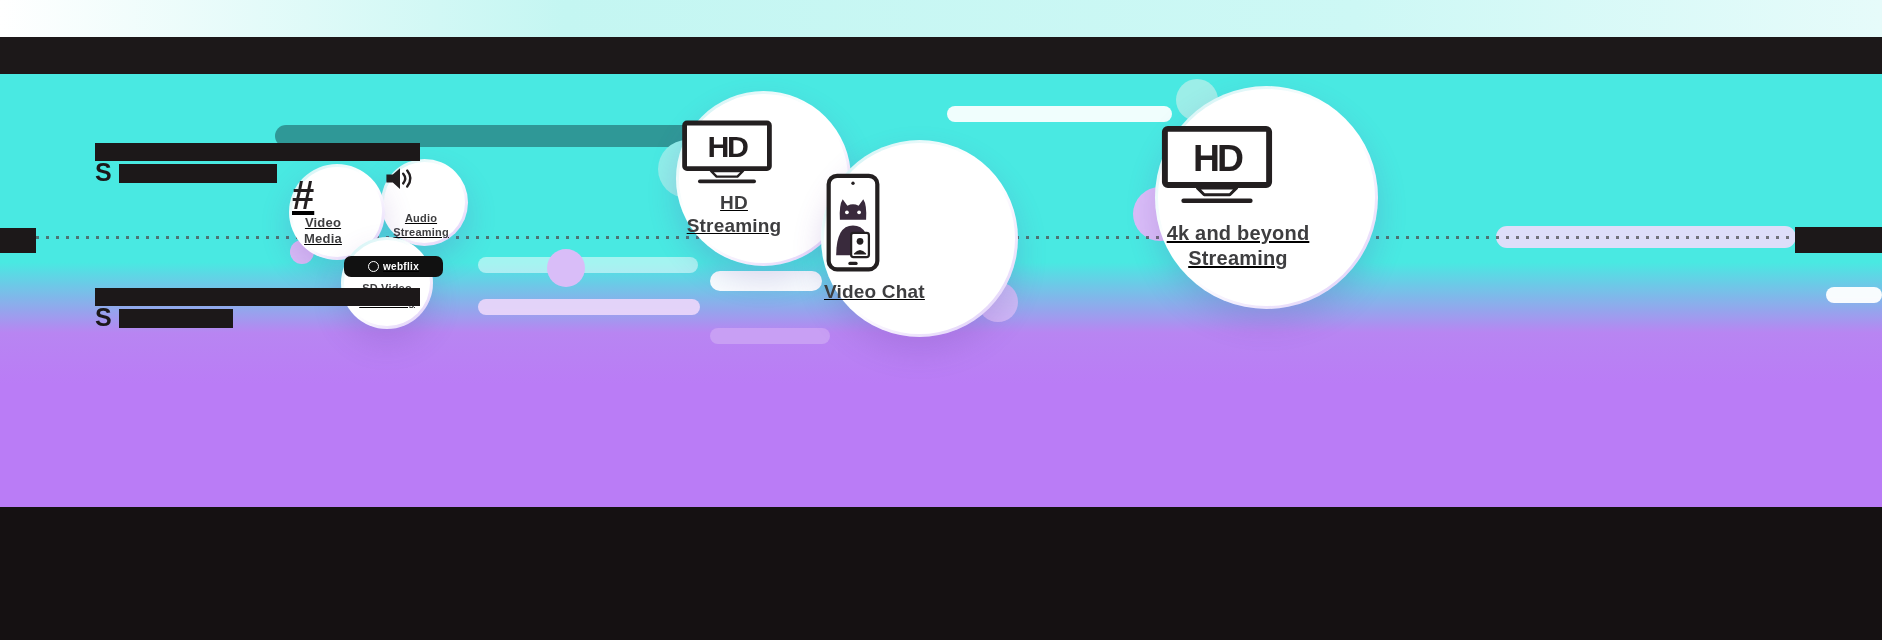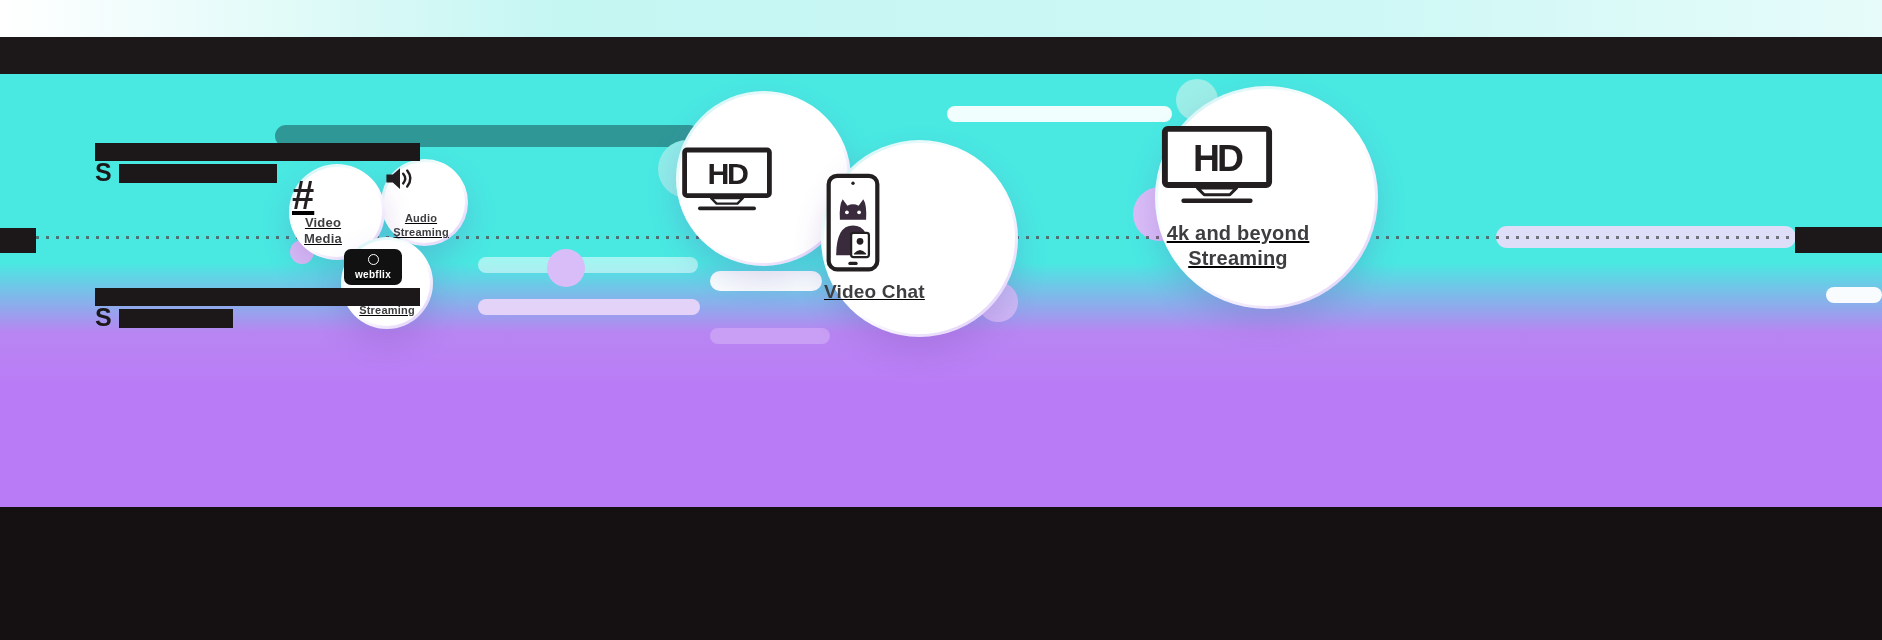--- a/index.html
+++ b/index.html
@@ -70,21 +70,21 @@
   .l-social{font-size:13px;width:62px;margin-top:2px;}
   .l-audio{font-size:11px;width:74px;margin-top:20px;}
   .l-sd{font-size:11px;width:86px;margin-top:5px;}
   .l-upload{font-size:12.5px;width:118px;}
   .l-hd{font-size:19px;width:110px;}
   .l-vc{font-size:19px;margin-top:8px;}
   .l-4k{font-size:20px;width:160px;margin-top:16px;}
 
   .hash-glyph{font-size:40px;font-weight:800;line-height:.9;color:#231f20;}
 
-  .webflix-badge{background:#111111;border-radius:7px;padding:5px 11px;display:flex;align-items:center;gap:4px;flex-direction:column;}
+  .webflix-badge{background:#111111;border-radius:7px;padding:5px 24px;display:flex;align-items:center;gap:4px;}
   .wf-ring{width:9px;height:9px;border:1.5px solid #ffffff;border-radius:50%;display:inline-block;}
   .wf-text{color:#ffffff;font-size:10px;font-weight:bold;letter-spacing:.3px;}
 </style>
 </head>
 <body>
 
 <div class="canvas">
 
   <div class="bg-main"></div>
   <div class="top-strip"></div>
@@ -151,20 +151,21 @@
 
 
   <div class="bubble b-hd">
     <div class="bubble-inner">
       <svg width="96" viewBox="0 0 120 82">
         <rect x="7" y="5" width="106" height="57" rx="3" fill="#ffffff" stroke="#231f20" stroke-width="6"></rect>
         <text x="60" y="48" text-anchor="middle" font-size="38" font-weight="bold" fill="#231f20" font-family="Liberation Sans, sans-serif" style="letter-spacing:-3px">HD</text>
         <path d="M40,65 L80,65 L73,72 L47,72 Z" fill="none" stroke="#231f20" stroke-width="3" stroke-linejoin="round"></path>
         <path d="M26,78 H94" stroke="#231f20" stroke-width="4.5" stroke-linecap="round" fill="none"></path>
       </svg>
+      <div class="bubble-label l-hd">HD Streaming</div>
     </div>
   </div>
 
   <div class="bubble b-vc">
     <div class="bubble-inner">
       <svg width="58" viewBox="0 0 62 106">
         <rect x="5" y="3" width="52" height="100" rx="9" fill="#ffffff" stroke="#231f20" stroke-width="4.5"></rect>
         <circle cx="31" cy="11" r="1.8" fill="#231f20"></circle>
         <rect x="26" y="95" width="10" height="3.4" rx="1.7" fill="#231f20"></rect>
         <path d="M17,50 Q16,34 20,28 L25,35 Q31,32 37,35 L42,28 Q46,34 45,50 Z" fill="#392a3c"></path>

